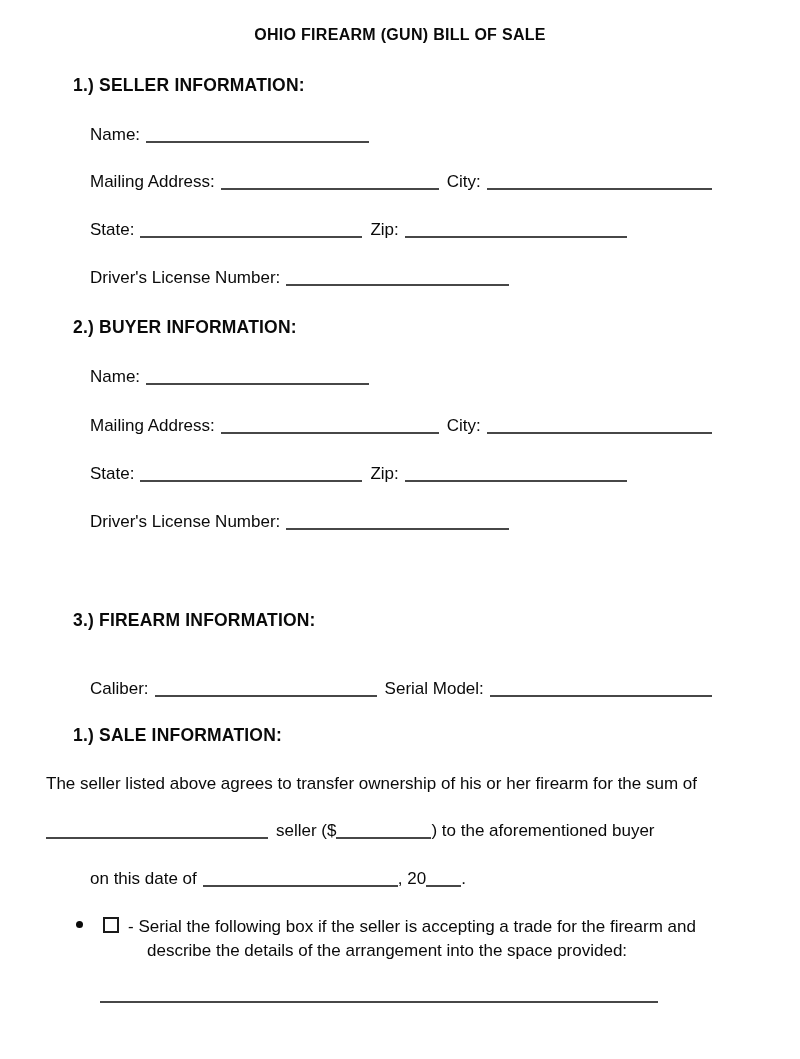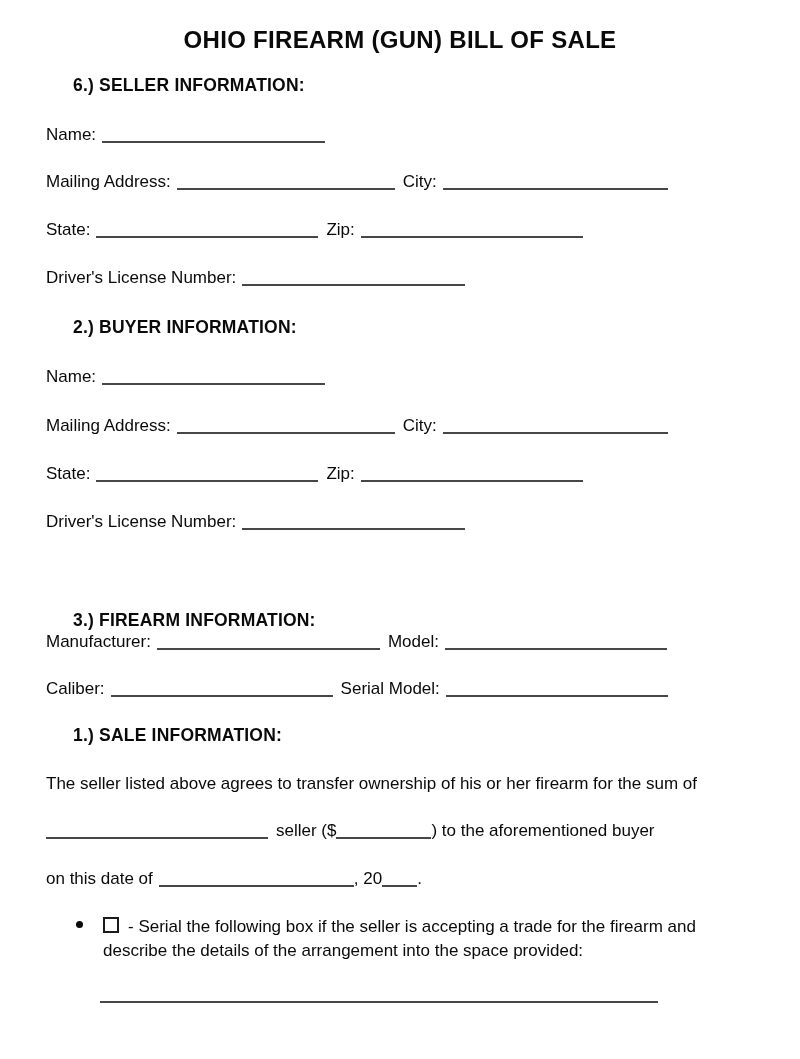--- a/index.html
+++ b/index.html
@@ -9,24 +9,24 @@
     margin:0 auto;
     background:#ffffff;
     font-family:"Liberation Sans",sans-serif;
     font-size:17px;
     color:#0a0a0a;
     overflow:hidden;
   }
   .row{position:absolute;white-space:nowrap;line-height:22px;}
   .title{
     position:absolute;top:26px;left:0;width:100%;
-    text-align:center;font-size:24px;font-weight:bold;letter-spacing:.3px;
+    text-align:center;font-size:16px;font-weight:bold;letter-spacing:.3px;
   }
   .heading{font-weight:bold;font-size:17.5px;letter-spacing:.2px;}
-  .label{display:inline-block;}
+  .label{display:inline-block;margin-left:44px;}
   .ml6{margin-left:6px;}
   .ml8{margin-left:8px;}
   .blank{
     display:inline-block;
     border-bottom:2px solid #474747;
     height:14px;
     vertical-align:-3px;
     margin-left:6px;
   }
   .nogap{margin-left:0;text-align:right;}
@@ -43,21 +43,21 @@
     background:#ffffff;
   }
 </style>
 </head>
 <body>
 
 <div class="page">
 
   <div class="title">OHIO FIREARM (GUN) BILL OF SALE</div>
 
-  <div class="row heading" style="top:74px;left:73px">6.) SELLER INFORMATION:</div>
+  <div class="row heading" style="top:74px;left:73px">1.) SELLER INFORMATION:</div>
 
   <div class="row" style="top:124px;left:46px">
     <span class="label">Name:</span><span class="blank w223"></span>
   </div>
 
   <div class="row" style="top:171px;left:46px">
     <span class="label">Mailing Address:</span><span class="blank w218"></span><span class="label ml8">City:</span><span class="blank w225"></span>
   </div>
 
   <div class="row" style="top:219px;left:46px">
@@ -81,23 +81,20 @@
   <div class="row" style="top:463px;left:46px">
     <span class="label">State:</span><span class="blank w222"></span><span class="label ml8">Zip:</span><span class="blank w222"></span>
   </div>
 
   <div class="row" style="top:511px;left:46px">
     <span class="label">Driver's License Number:</span><span class="blank w223"></span>
   </div>
 
   <div class="row heading" style="top:609px;left:73px">3.) FIREARM INFORMATION:</div>
 
-  <div class="row" style="top:631px;left:46px">
-    <span class="label">Manufacturer:</span><span class="blank w223"></span><span class="label ml8">Model:</span><span class="blank w222"></span>
-  </div>
 
   <div class="row" style="top:678px;left:46px">
     <span class="label">Caliber:</span><span class="blank w222"></span><span class="label ml8">Serial Model:</span><span class="blank w222"></span>
   </div>
 
   <div class="row heading" style="top:724px;left:73px">1.) SALE INFORMATION:</div>
 
   <div class="row" style="top:773px;left:46px">The seller listed above agrees to transfer ownership of his or her firearm for the sum of</div>
 
   <div class="row" style="top:820px;left:46px">

